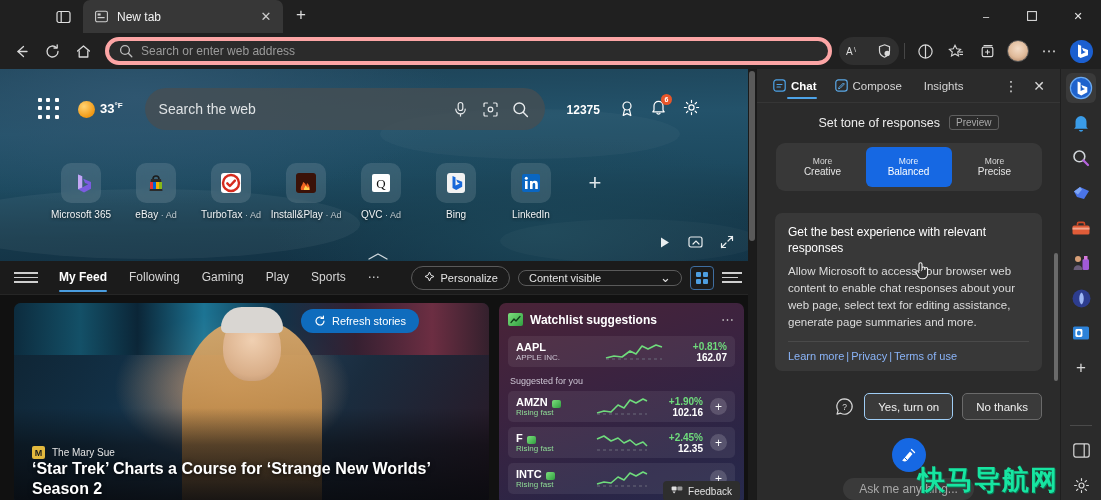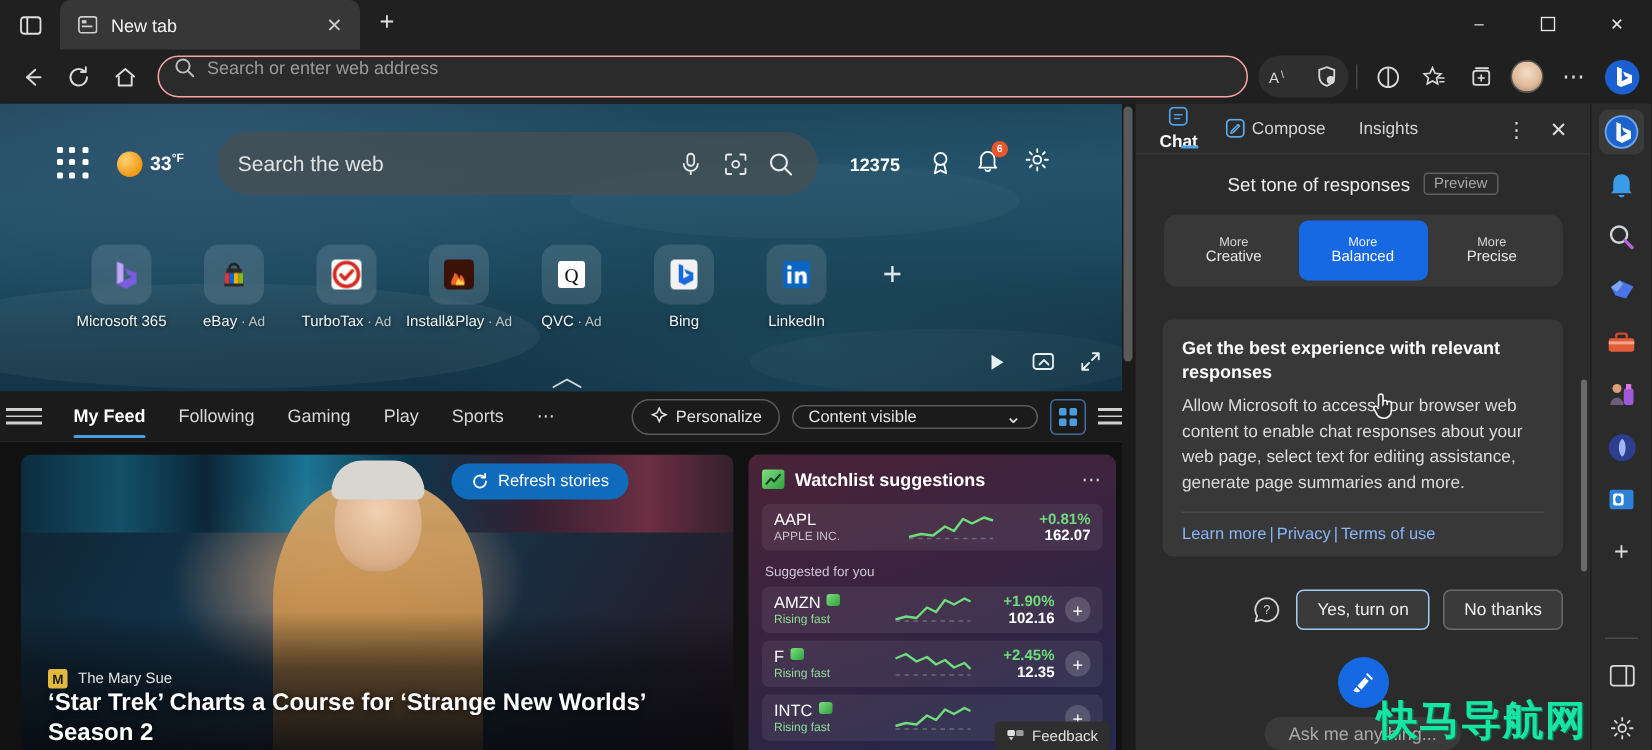--- a/index.html
+++ b/index.html
@@ -9,21 +9,21 @@
     background: #202020;
     font-family: "Liberation Sans", sans-serif;
     color: #e8e8e8;
     -webkit-font-smoothing: antialiased;
   }
   .app { position: relative; width: 1101px; height: 500px; display: flex; flex-direction: column; }
 
   
   .titlebar {
     height: 33px; background: #202020; display: flex; align-items: flex-end;
-    flex: 0 0 33px; position: relative;
+    flex: 0 0 33px; position: relative; padding-left: 43px;
   }
   .tb-left { display: flex; align-items: center; height: 33px; padding-left: 6px; }
   .tabsview-btn {
     width: 28px; height: 26px; display: flex; align-items: center; justify-content: center;
     border-radius: 4px; cursor: pointer;
   }
   .tab {
     height: 33px; width: 200px; background: #373737; border-radius: 7px 7px 0 0;
     display: flex; align-items: center; padding: 0 8px 0 10px; gap: 8px;
     margin-left: 6px; position: relative; cursor: pointer;
@@ -49,22 +49,22 @@
   .toolbar {
     height: 36px; flex: 0 0 36px; background: #202020; display: flex; align-items: center;
     padding: 0 6px; gap: 1px;
   }
   .tbtn {
     width: 30px; height: 28px; border-radius: 4px; display: flex; align-items: center;
     justify-content: center; color: #dcdcdc; cursor: pointer; flex: 0 0 auto;
   }
   .omnibox {
     flex: 1; height: 28px; background: #2b2b2b; border-radius: 14px; display: flex;
-    align-items: flex-start; padding: 0 10px; gap: 8px; margin: 0 6px; cursor: text;
-    border: 1px solid #fca5a5;
+    align-items: center; padding: 0 10px; gap: 8px; margin: 0 6px; cursor: text;
+    border: 4px solid #fca5a5;
   }
   .omni-ph { font-size: 12px; color: #9b9b9b; }
   .tb-right { display: flex; align-items: center; gap: 1px; }
   .tb-pill { display: flex; align-items: center; background: #2f2f2f; border-radius: 14px; }
   .tb-div { width: 1px; height: 16px; background: #464646; margin: 0 4px; }
   .avatar {
     width: 22px; height: 22px; border-radius: 50%; margin: 0 4px;
     background: radial-gradient(circle at 50% 38%, #f3dcc7 0%, #e0bb9b 55%, #a87d5e 100%);
     border: 1px solid #555; cursor: pointer;
   }
@@ -124,21 +124,21 @@
   .ql-add {
     width: 40px; height: 40px; margin-top: 0; display: flex; align-items: center;
     justify-content: center; font-size: 22px; color: #dfe6ea; cursor: pointer; font-weight: 300;
   }
   .hero-vidctl { position: absolute; right: 22px; bottom: 8px; display: flex; gap: 17px; align-items: center; }
   .hero-vidctl div { cursor: pointer; color: #e9eef0; }
   .hero-chev { position: absolute; left: 50%; bottom: -2px; transform: translateX(-50%); color: #cfd8dd; font-size: 11px; }
 
   
   .feednav {
-    height: 34px; background: #1b1b1b; display: flex; align-items: center; padding: 0 4px; gap: 0;
+    height: 34px; background: #1b1b1b; display: flex; align-items: center; padding: 0 14px; gap: 0;
     border-bottom: 1px solid #262626;
   }
   .hamb { width: 24px; display: flex; flex-direction: column; gap: 3px; cursor: pointer; margin-right: 10px; }
   .hamb i { height: 1.5px; background: #cfcfcf; display: block; }
   .fnav-item {
     font-size: 12px; color: #d6d6d6; padding: 0 11px; line-height: 33px; height: 34px;
     cursor: pointer; position: relative; white-space: nowrap;
   }
   .fnav-item.active { color: #fff; font-weight: 600; }
   .fnav-item.active:after {
@@ -213,21 +213,21 @@
   }
   .wl-head { display: flex; align-items: center; gap: 7px; margin-bottom: 9px; }
   .wl-badge { width: 15px; height: 13px; background: linear-gradient(135deg,#7ee07e,#2f9f3f); border-radius: 2px; display:flex;align-items:center;justify-content:center; }
   .wl-title { font-size: 12px; font-weight: bold; color: #fff; flex: 1; }
   .wl-more { color: #cfcfcf; font-size: 13px; cursor: pointer; letter-spacing: 1px; }
   .wl-row {
     height: 31px; border-radius: 5px; background: rgba(255,255,255,0.07); display: flex;
     align-items: center; padding: 0 8px; margin-bottom: 5px; cursor: pointer; position: relative;
   }
   .wl-sym { width: 78px; }
-  .wl-sym .s { font-size: 11px; font-weight: normal; color: #fff; display: flex; align-items: flex-start; gap: 4px; }
+  .wl-sym .s { font-size: 11px; font-weight: bold; color: #fff; display: flex; align-items: flex-end; gap: 4px; }
   .wl-sym .n { font-size: 8px; color: #c9c2cf; white-space: nowrap; overflow: hidden; }
   .wl-sym .n.rise { color: #8fdc96; }
   .wl-tag { width: 9px; height: 8px; background: linear-gradient(135deg,#7ee07e,#2f9f3f); border-radius: 2px; display: inline-block; }
   .wl-spark { flex: 1; height: 22px; display: flex; align-items: center; justify-content: center; }
   .wl-vals { text-align: right; width: 54px; }
   .wl-vals .p { font-size: 10px; font-weight: bold; color: #6fdc7c; }
   .wl-vals .v { font-size: 10px; font-weight: bold; color: #fff; }
   .wl-plus {
     width: 17px; height: 17px; border-radius: 50%; background: rgba(255,255,255,0.16); margin-left: 7px;
     display: flex; align-items: center; justify-content: center; font-size: 12px; color: #fff; cursor: pointer;
@@ -241,21 +241,21 @@
   
   .chat {
     flex: 1; background: #2b2b2b; display: flex; flex-direction: column; min-width: 0;
     border-left: 1px solid #1a1a1a; position: relative;
   }
   .chat-head { height: 34px; display: flex; align-items: center; padding: 0 8px; gap: 2px; border-bottom: 1px solid #363636; }
   .ctab {
     display: flex; align-items: center; gap: 5px; padding: 0 8px; height: 30px; cursor: pointer;
     font-size: 11.5px; color: #d4d4d4; position: relative;
   }
-  .ctab.active { color: #fff; font-weight: bold; flex-direction: column; }
+  .ctab.active { color: #fff; font-weight: bold; }
   .ctab.active:after {
     content: ""; position: absolute; left: 22px; right: 8px; bottom: 2px; height: 2px;
     background: #4da3e8; border-radius: 1px;
   }
   .chead-right { margin-left: auto; display: flex; align-items: center; gap: 2px; }
   .chr-btn { width: 26px; height: 26px; display: flex; align-items: center; justify-content: center; color: #d8d8d8; cursor: pointer; border-radius: 4px; }
 
   .chat-body { flex: 1; overflow: hidden; position: relative; padding: 12px 14px 0 14px; }
   .tone-row { display: flex; align-items: center; justify-content: center; gap: 9px; margin-bottom: 13px; }
   .tone-lbl { font-size: 12.5px; color: #ededed; }
@@ -270,21 +270,21 @@
     flex: 1; height: 40px; border-radius: 6px; display: flex; flex-direction: column;
     align-items: center; justify-content: center; cursor: pointer; color: #e6e6e6;
   }
   .tone-btn.sel { background: #1668e3; color: #fff; }
   .tone-btn .t1 { font-size: 8.5px; opacity: .9; line-height: 1.2; }
   .tone-btn .t2 { font-size: 10px; line-height: 1.25; }
 
   .notice {
     background: #383838; border-radius: 7px; padding: 11px 13px 0 13px; margin: 0 4px;
   }
-  .notice-t { font-size: 12px; font-weight: bold; color: #fff; line-height: 1.35; margin-bottom: 7px; }
+  .notice-t { font-size: 12px; font-weight: normal; color: #fff; line-height: 1.35; margin-bottom: 7px; }
   .notice-b { font-size: 11.5px; color: #dcdcdc; line-height: 1.48; margin-bottom: 10px; }
   .notice-links { border-top: 1px solid #4a4a4a; padding: 8px 0 9px 0; font-size: 11px; color: #8ab4f8; }
   .notice-links a { color: #8ab4f8; text-decoration: none; cursor: pointer; }
   .notice-links .sep { color: #8ab4f8; margin: 0 2px; }
 
   .actions { display: flex; align-items: center; justify-content: flex-end; gap: 9px; margin-top: 22px; padding-right: 4px; }
   .help-ic { width: 20px; height: 20px; cursor: pointer; color: #d5d5d5; }
   .abtn {
     height: 27px; border: 1px solid #6a6a6a; border-radius: 5px; background: #3a3a3a; color: #f0f0f0;
     font-size: 11.5px; padding: 0 13px; display: flex; align-items: center; cursor: pointer;

